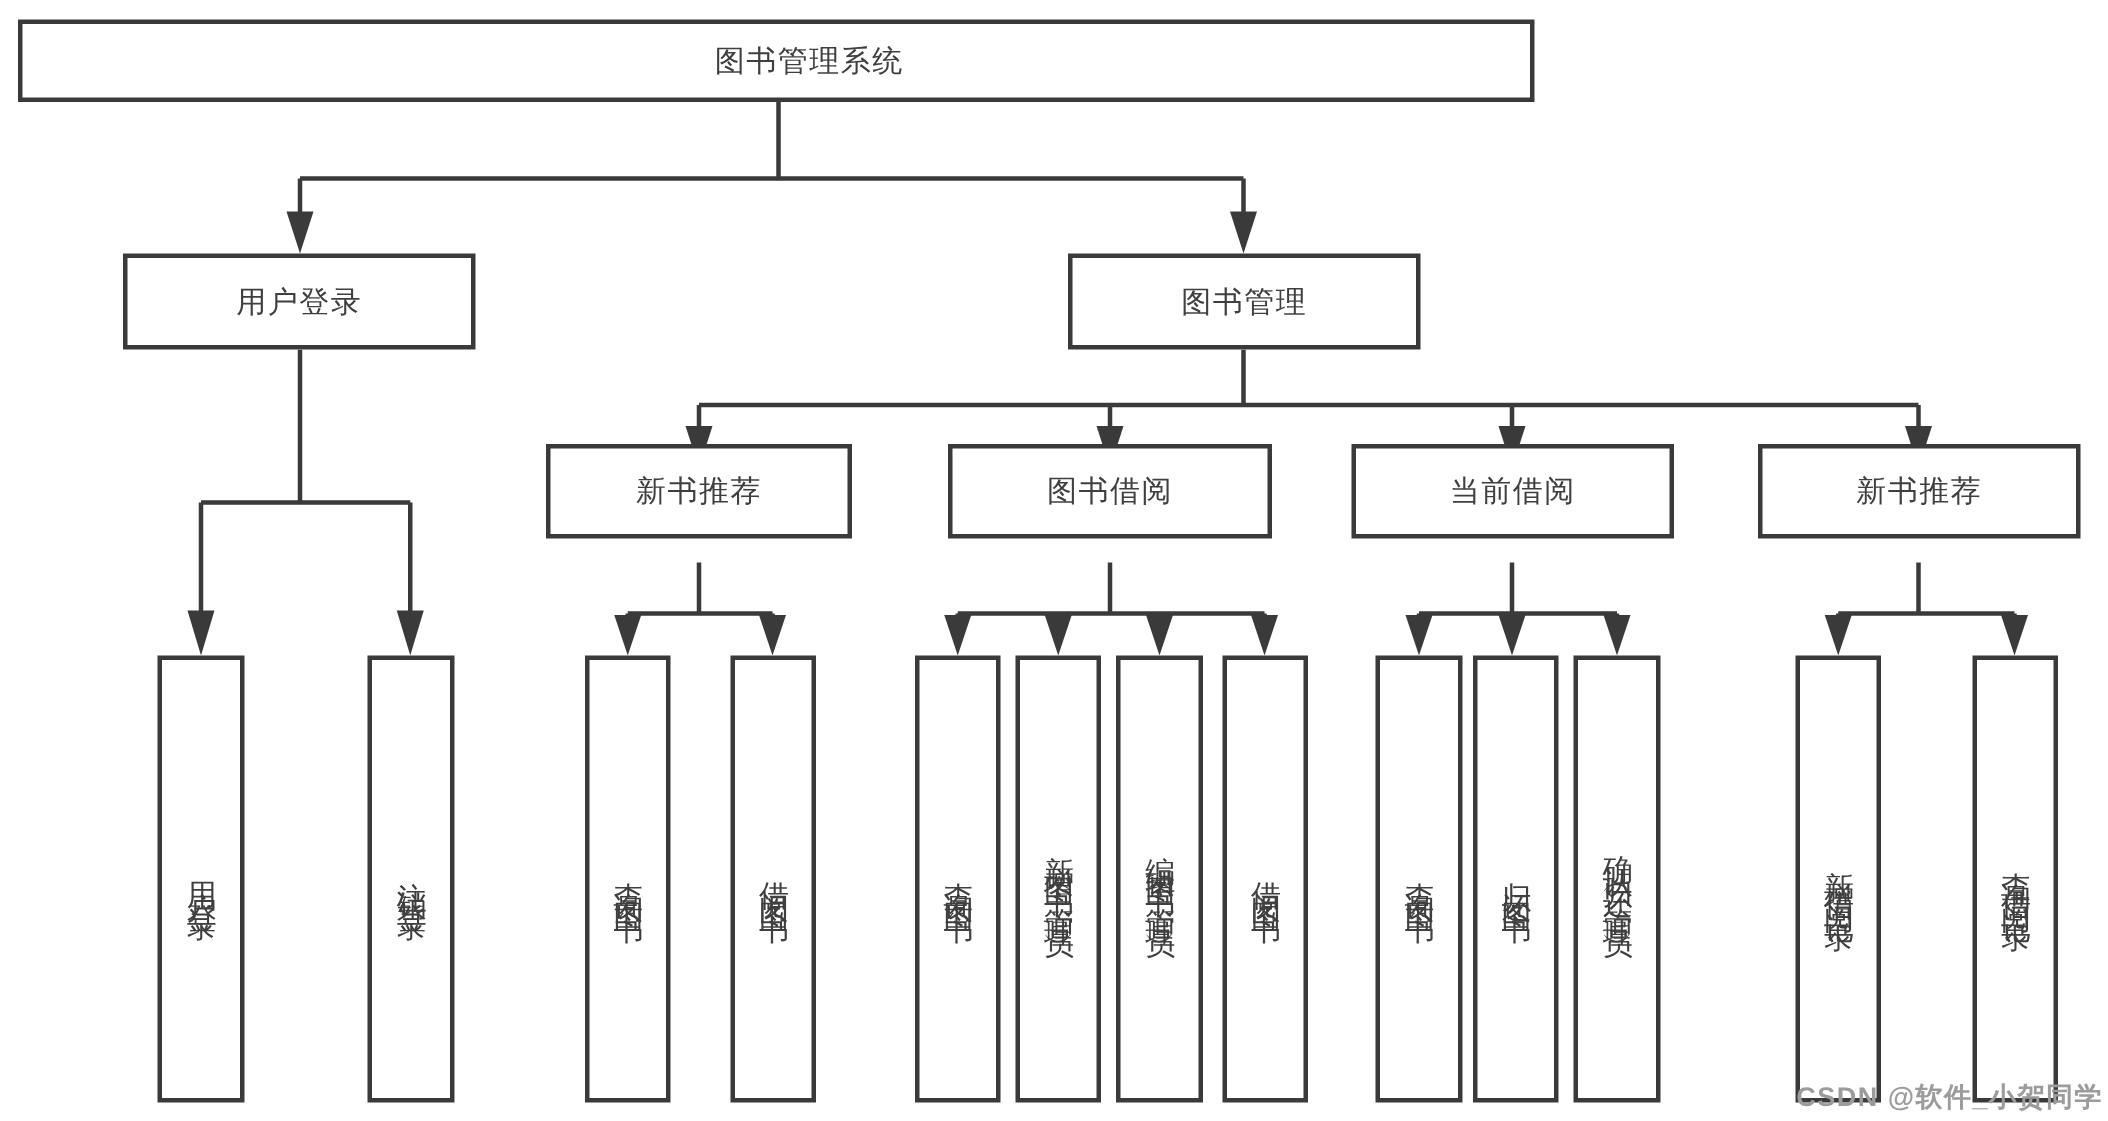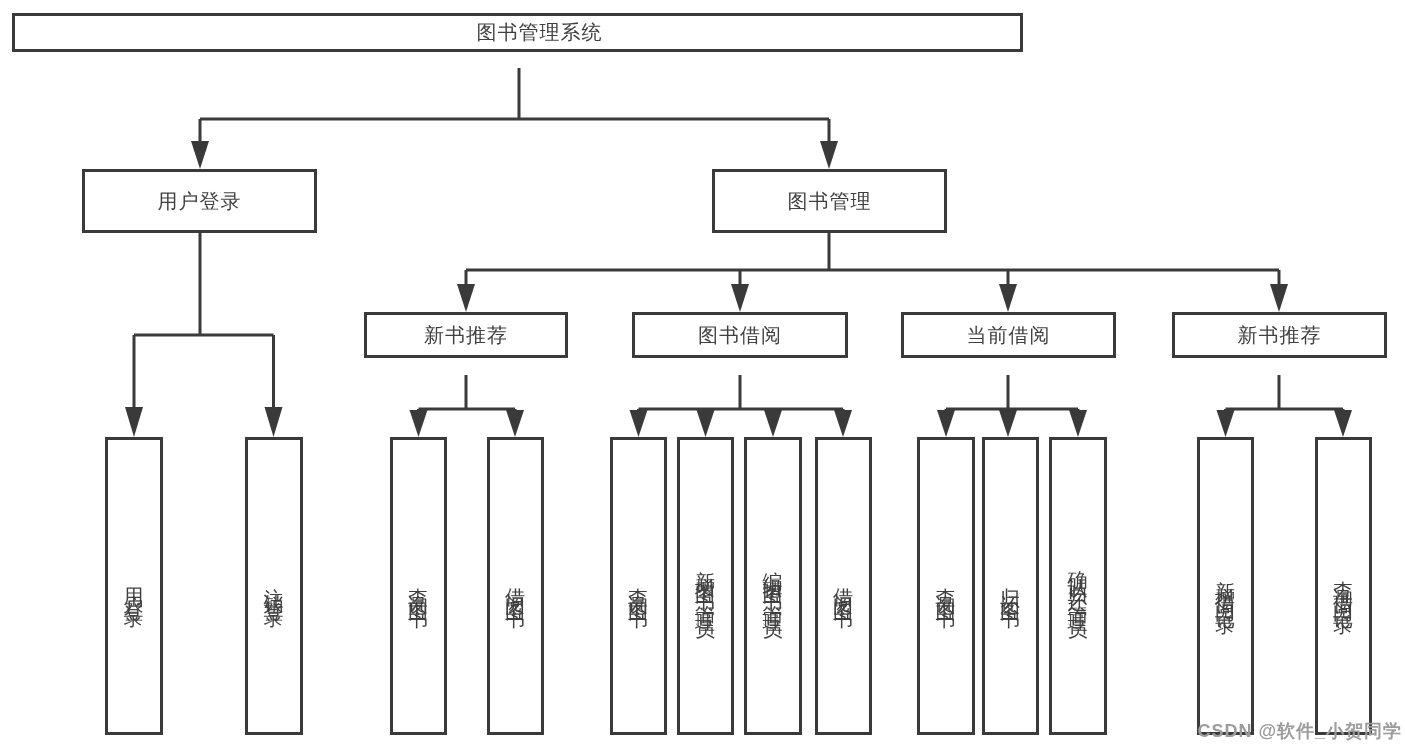--- a/index.html
+++ b/index.html
@@ -24,21 +24,21 @@
   .h-label{font-size:20px;letter-spacing:1px;white-space:nowrap;}
   .v-label{
     writing-mode:vertical-lr;
     text-orientation:mixed;
     font-size:20px;
     letter-spacing:7px;
     line-height:1;
     white-space:nowrap;
   }
   .leaf{top:437px;height:298px;width:58px;}
-  .lvl3{top:312px;height:46px;}
+  .lvl3{top:296px;height:63px;}
   .watermark{
     position:absolute;
     right:3px;bottom:4px;
     font-size:18px;
     color:#9c9c9c;
     letter-spacing:1px;
     white-space:nowrap;
     font-weight:bold;
   }
 </style>
@@ -76,21 +76,21 @@
     <path d="M1008 375 V409 M946 409 H1078 M946 409 V414 M1008 409 V414 M1078 409 V414"></path>
     <polygon points="937,410 955,410 946,437"></polygon>
     <polygon points="999,410 1017,410 1008,437"></polygon>
     <polygon points="1069,410 1087,410 1078,437"></polygon>
 
     <path d="M1279 375 V409 M1225.5 409 H1343 M1225.5 409 V414 M1343 409 V414"></path>
     <polygon points="1216.5,410 1234.5,410 1225.5,437"></polygon>
     <polygon points="1334,410 1352,410 1343,437"></polygon>
   </svg>
 
-  <div class="node" style="left:12px;top:13px;width:1011px;height:39px;padding-left:44px;">
+  <div class="node" style="left:12px;top:13px;width:1011px;height:55px;padding-left:44px;">
     <span class="h-label">图书管理系统</span>
   </div>
 
   <div class="node" style="left:82px;top:169px;width:235px;height:64px;">
     <span class="h-label">用户登录</span>
   </div>
   <div class="node" style="left:712px;top:169px;width:235px;height:64px;">
     <span class="h-label">图书管理</span>
   </div>
 

